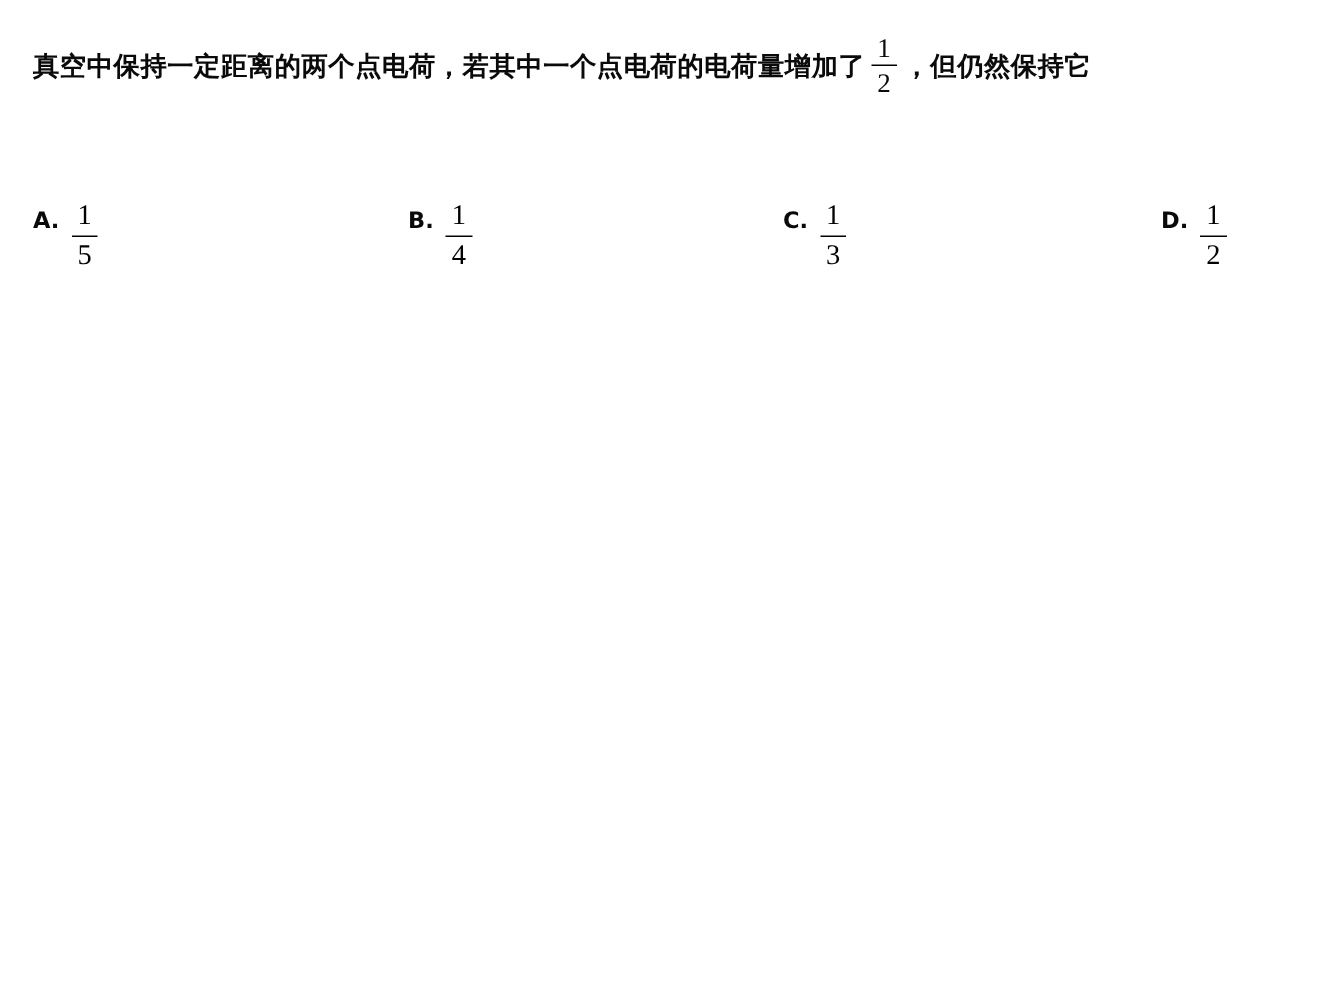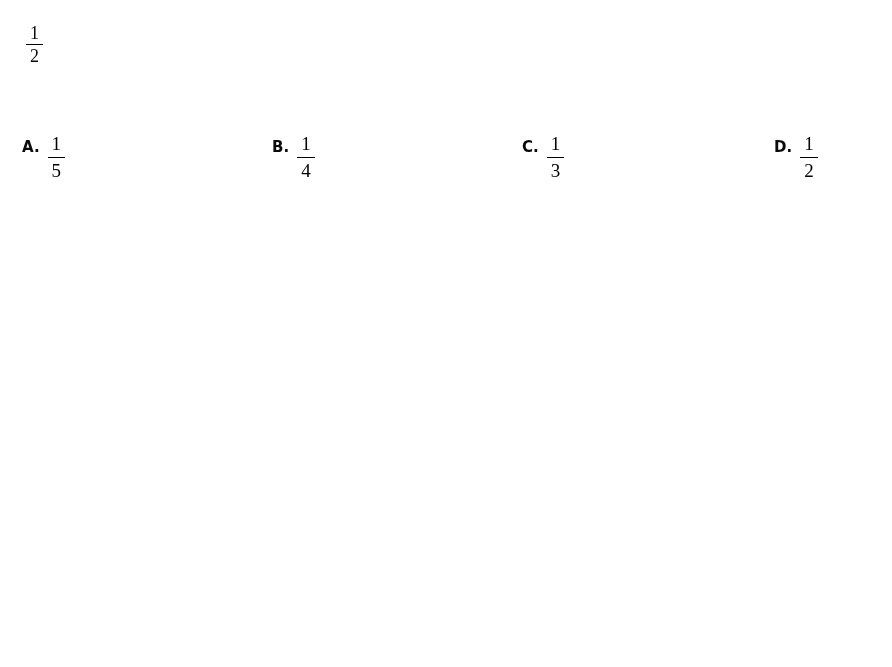--- a/index.html
+++ b/index.html
@@ -104,21 +104,21 @@
   .opt-c { left: 500px; }
   .opt-d { left: 752px; }
 </style>
 </head>
 <body>
 
 <div class="page">
 
   <div class="question-body">
     <span class="line">
-      <span class="frac"><span class="num">1</span><span class="bar"></span><span class="den">2</span></span>
+      <span>真空中保持一定距离的两个点电荷，若其中一个点电荷的电荷量增加了</span><span class="frac"><span class="num">1</span><span class="bar"></span><span class="den">2</span></span><span>，但仍然保持它</span>
     </span>
   </div>
 
   <div class="options">
 
     <div class="option opt-a">
       <span class="label">A.</span>
       <span class="frac">
         <span class="num">1</span>
         <span class="bar"></span>

